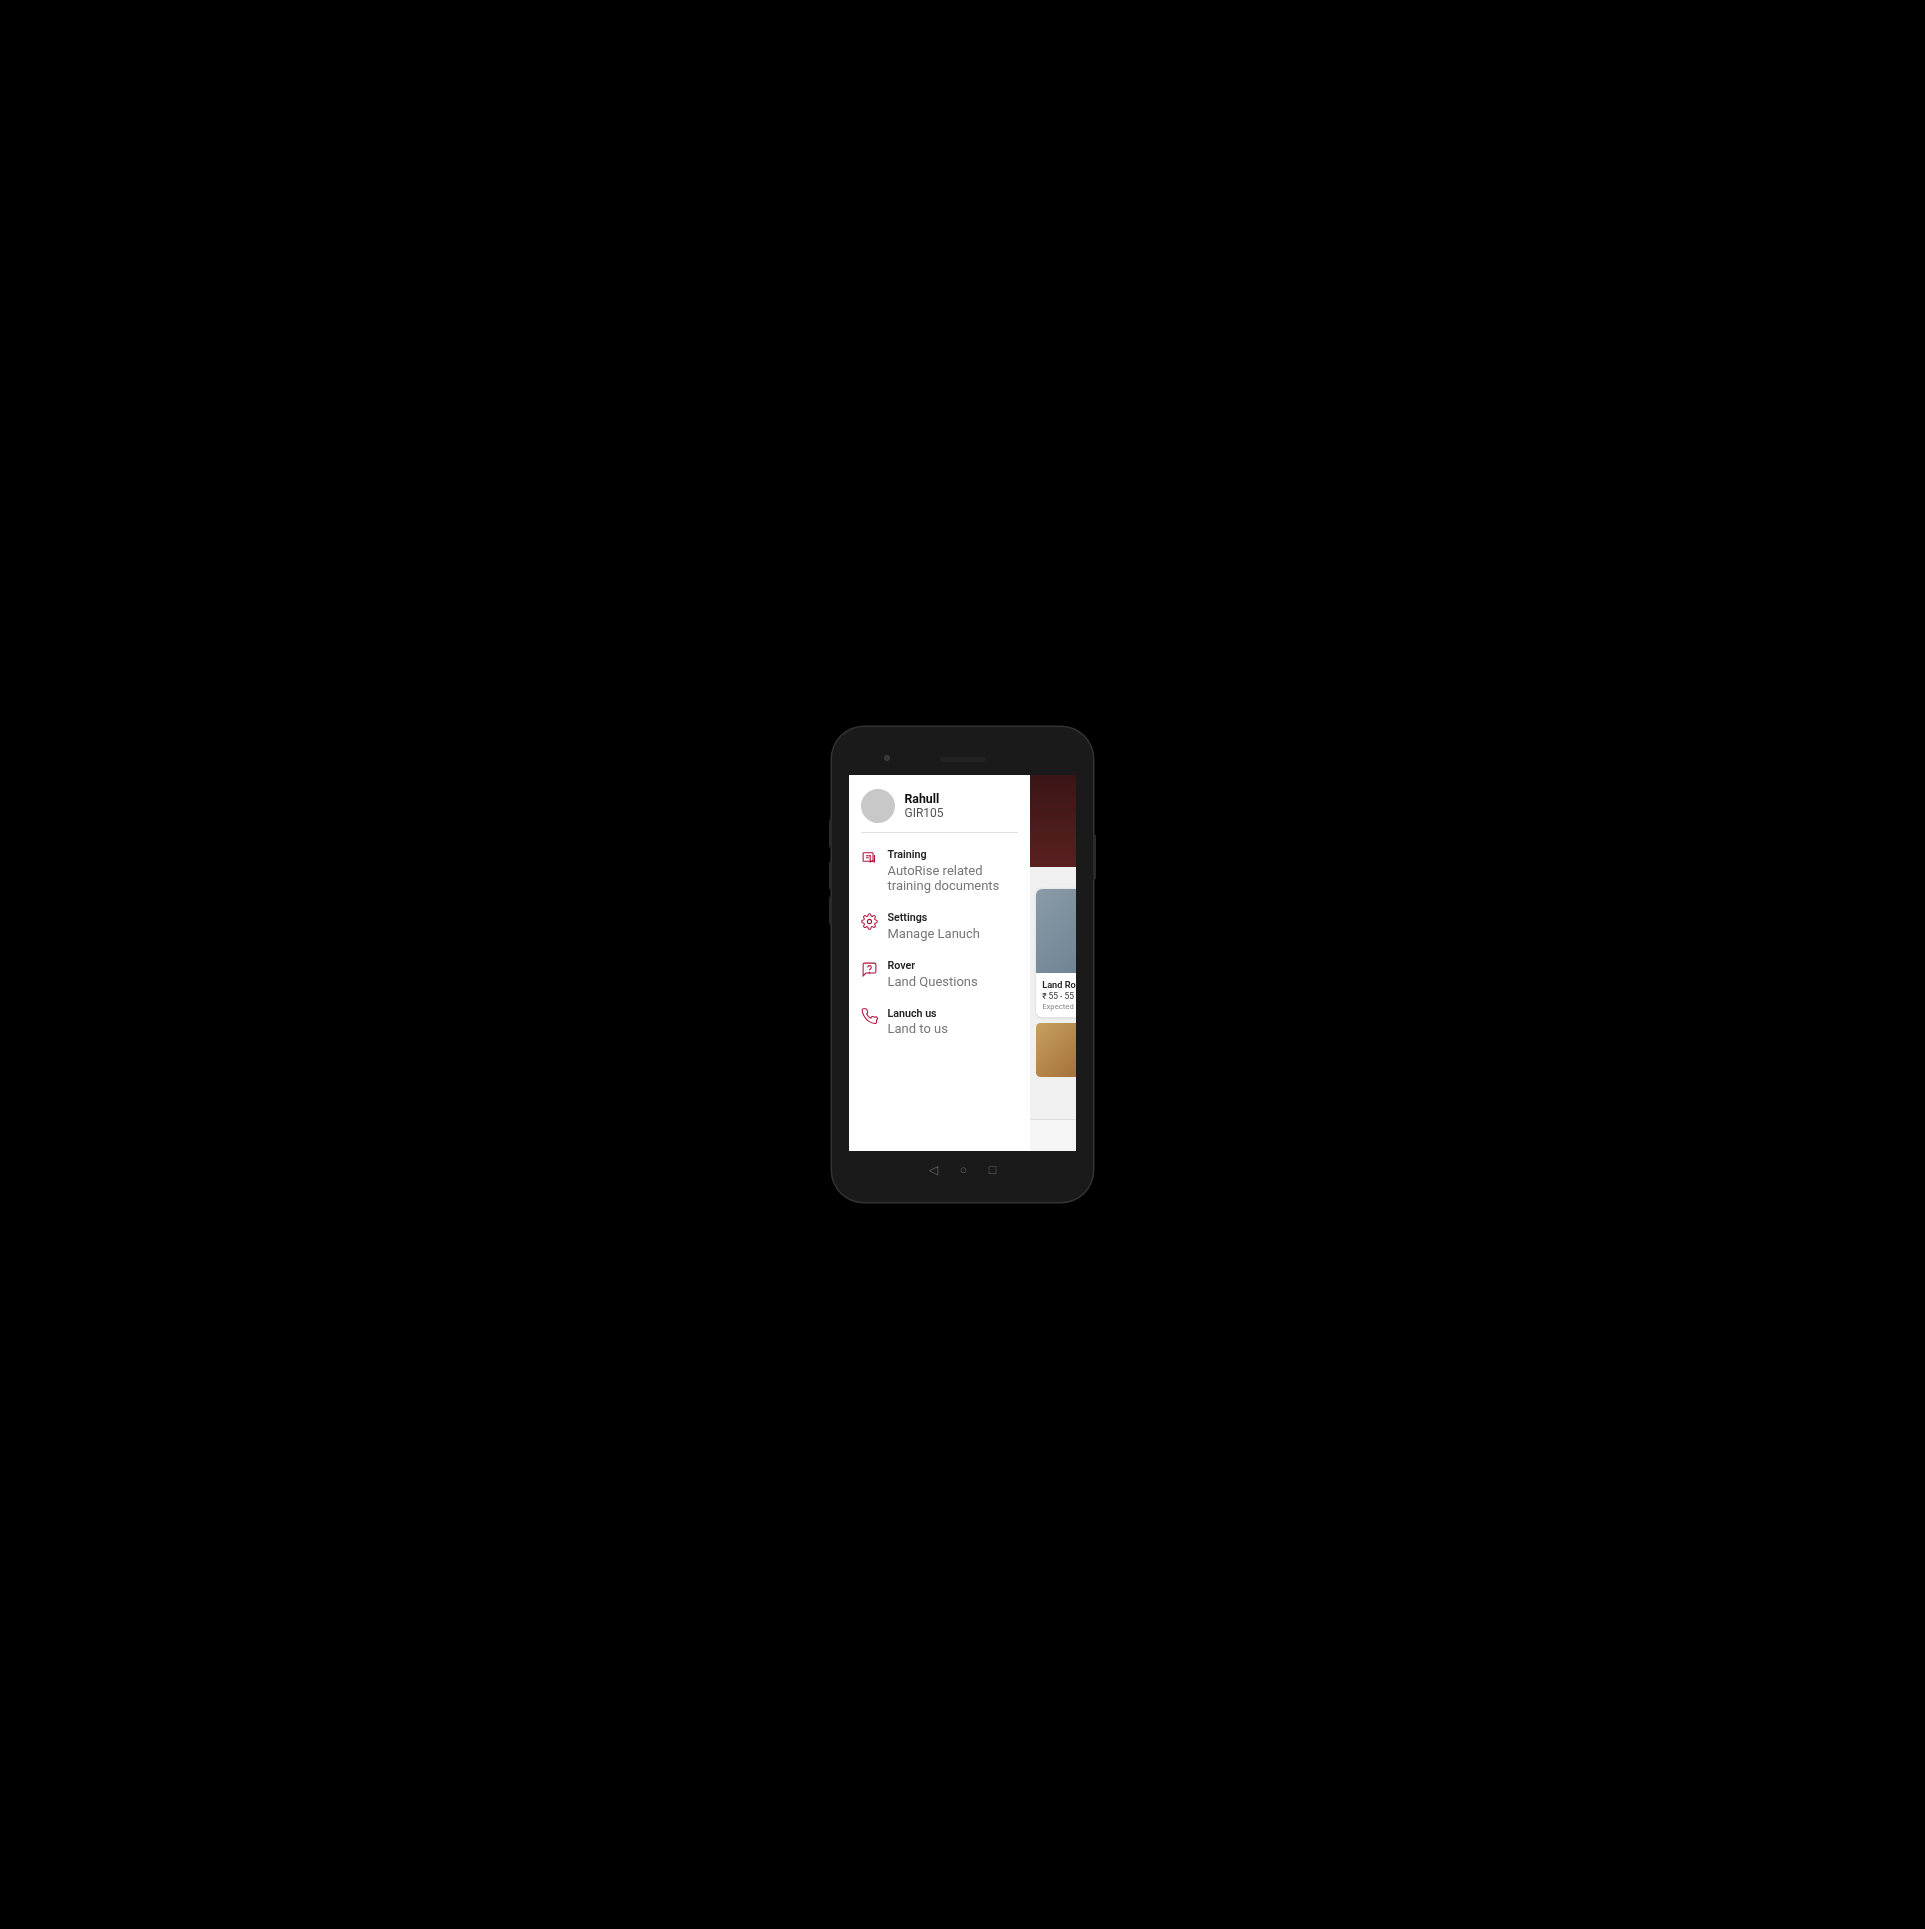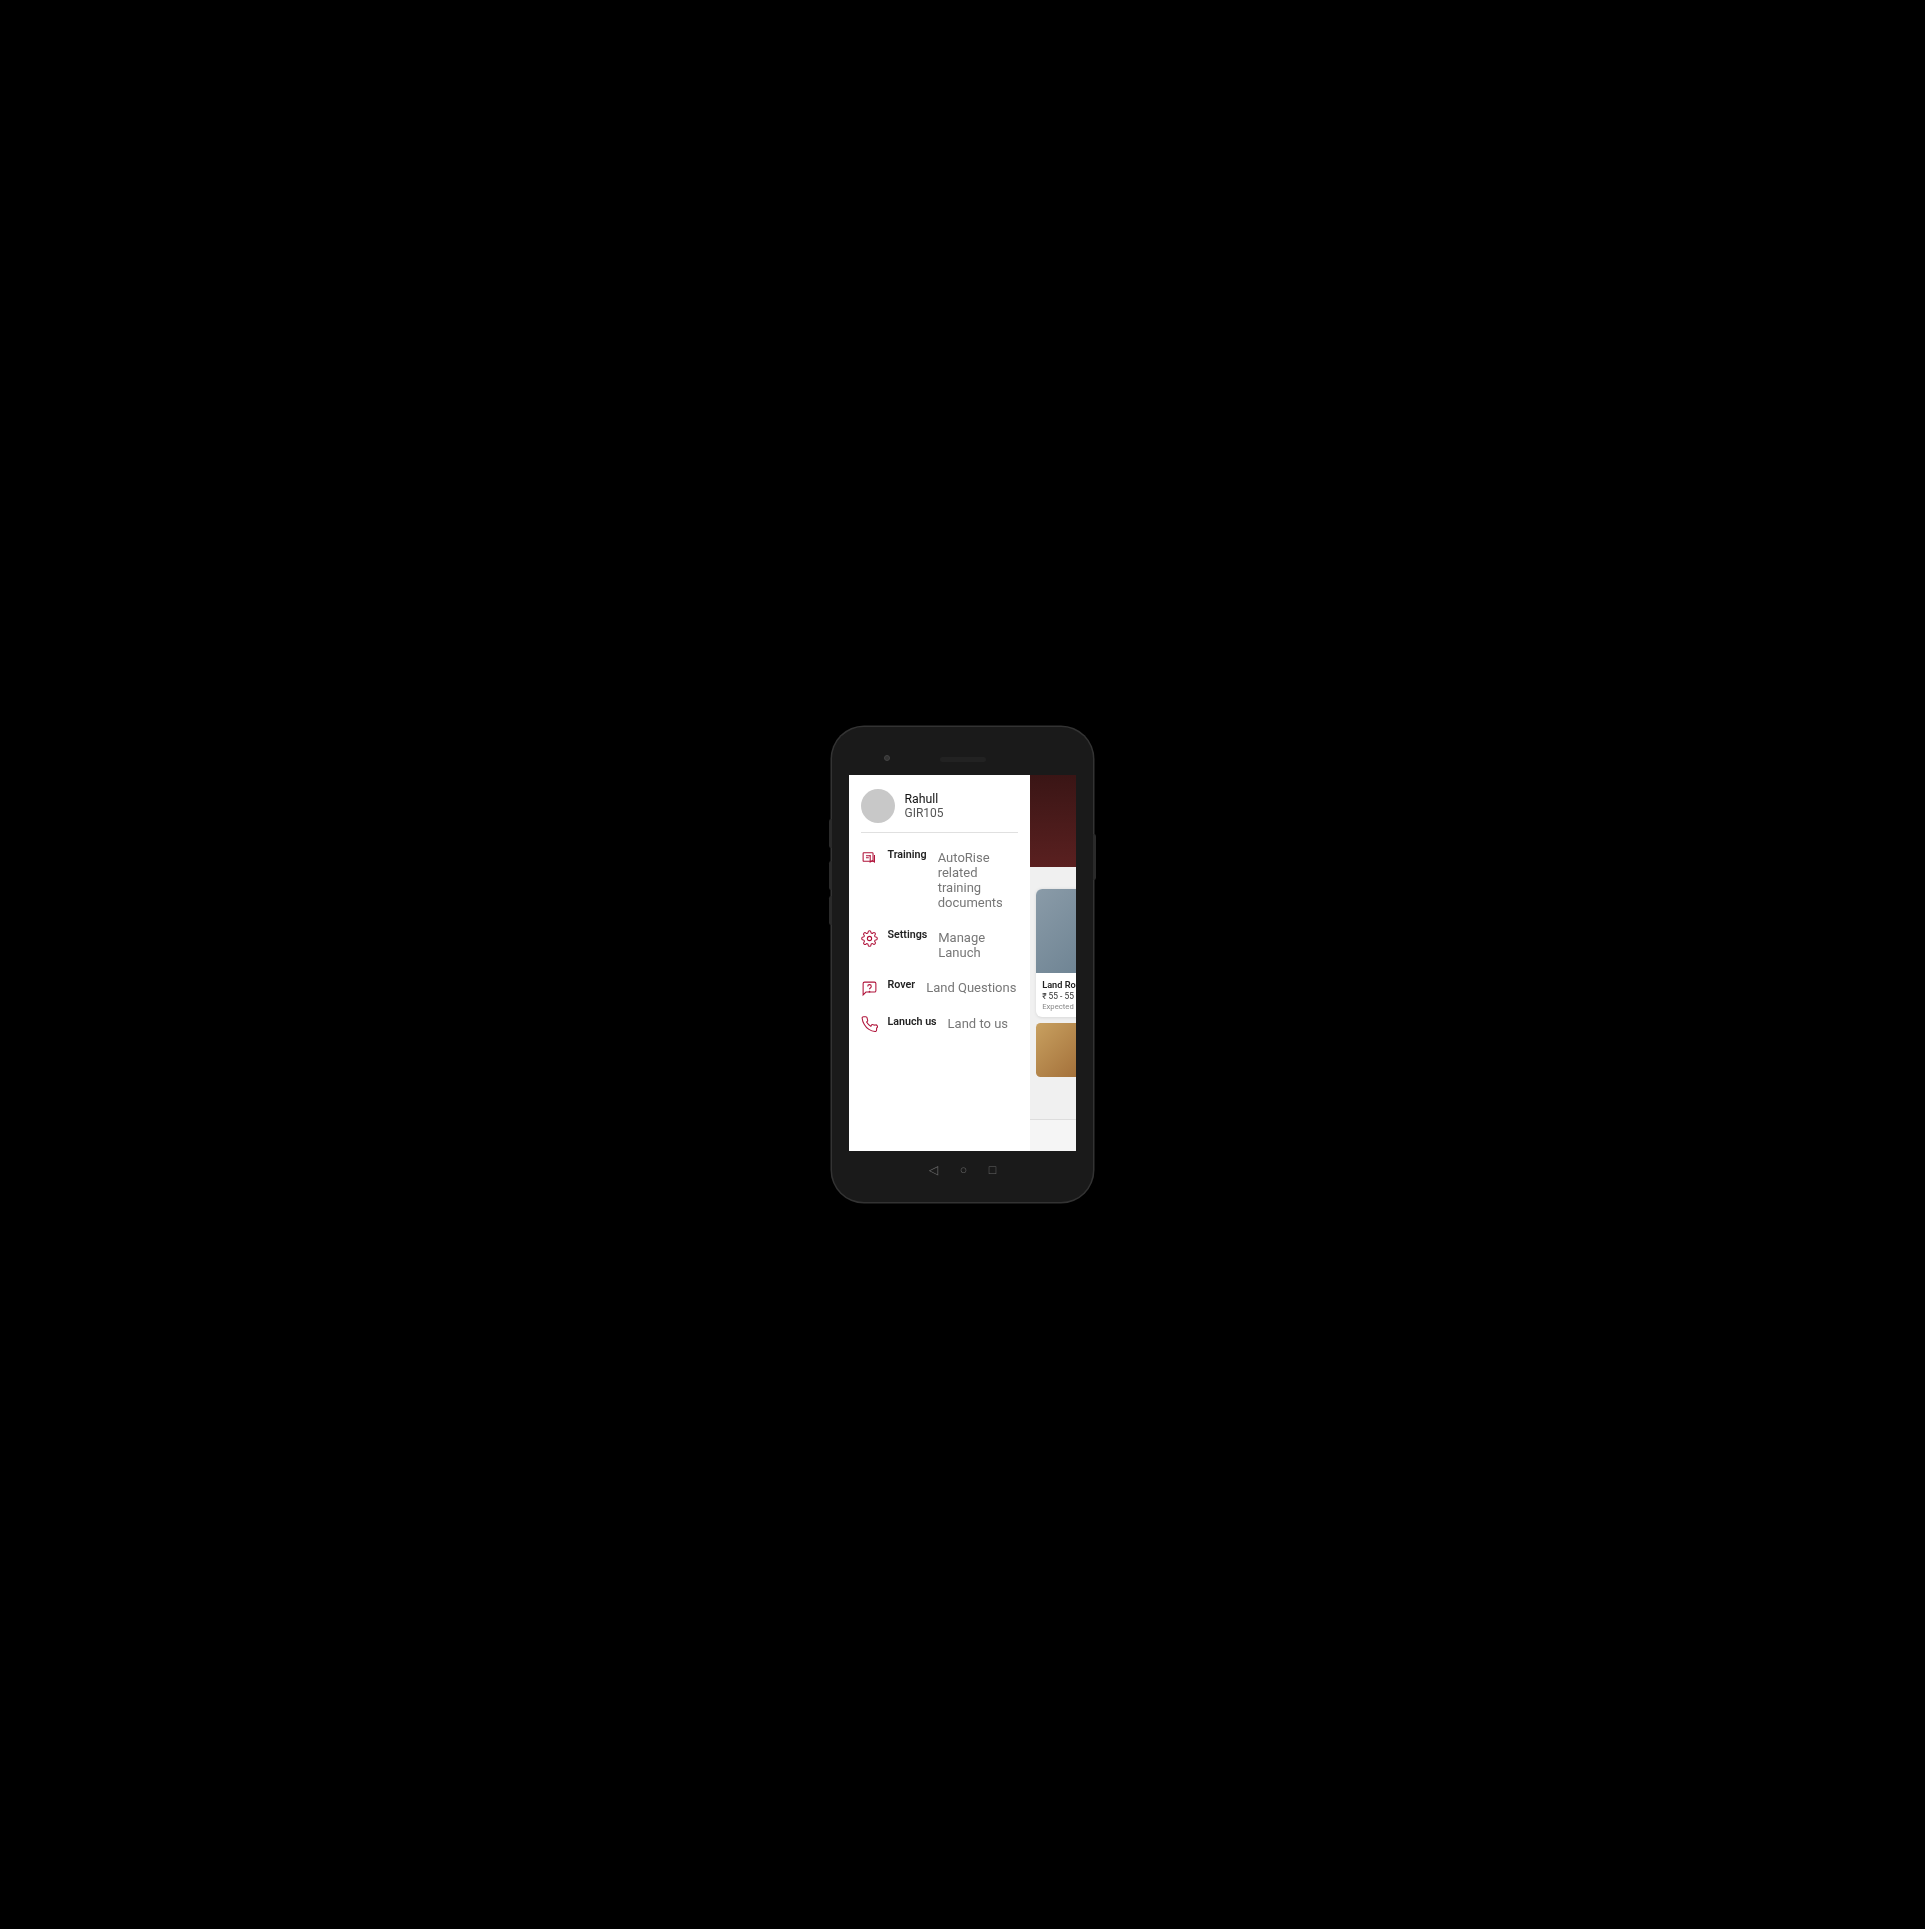--- a/index.html
+++ b/index.html
@@ -137,21 +137,21 @@
       flex-shrink: 0;
     }
 
     .user-info {
       display: flex;
       flex-direction: column;
     }
 
     .user-name {
       font-size: 12.3px;
-      font-weight: 400;
+      font-weight: 700;
       color: #111;
     }
 
     .user-id {
       font-size: 12px;
       color: #555;
     }
 
     .divider {
       height: 0.8px;
@@ -179,22 +179,21 @@
       margin-top: 1.5px;
     }
 
     .menu-icon svg {
       width: 100%;
       height: 100%;
     }
 
     .menu-text {
       display: flex;
-      flex-direction: row;
-      gap: 11px;
+      flex-direction: column;
     }
 
     .menu-title {
       font-size: 10.7px;
       font-weight: 600;
       color: #222;
     }
 
     .menu-subtitle {
       font-size: 13px;

